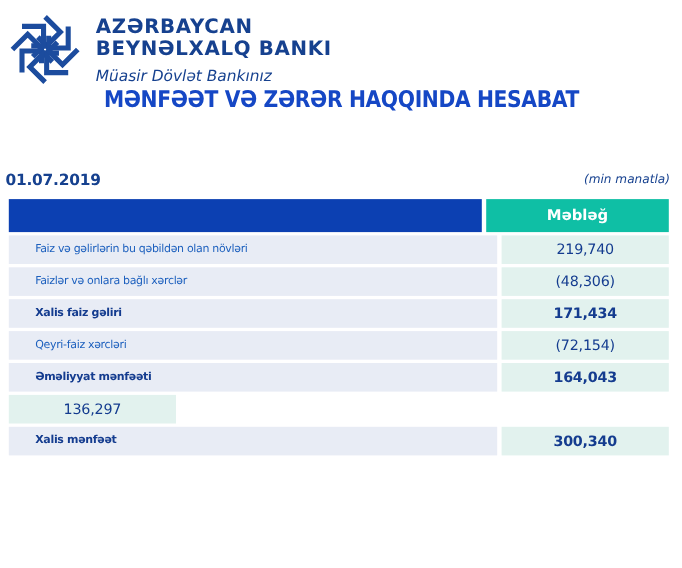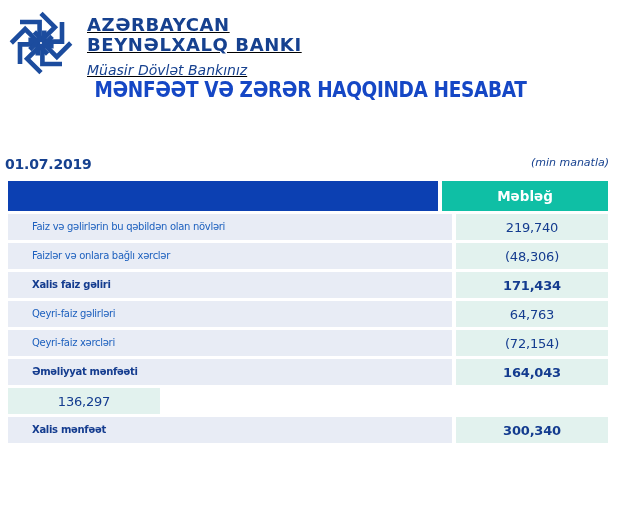--- a/index.html
+++ b/index.html
@@ -8,24 +8,23 @@
     width: 620px; height: 516px;
     overflow: hidden;
     font-family: "DejaVu Sans", "Liberation Sans", sans-serif;
     position: relative;
   }
   .page { width: 620px; height: 516px; }
 
   
   .page-header {
     display: flex;
-    align-items: center;
+    align-items: flex-end;
     gap: 13px;
     padding: 8px 0 0 8px;
-    text-decoration: underline;
   }
   .logo-mark { width: 66px; height: 66px; flex: 0 0 auto; }
   .brand-text { padding-top: 7px; }
   .brand-line {
     font-weight: bold;
     font-size: 18px;
     line-height: 20px;
     letter-spacing: 0.6px;
     color: var(--brand-navy);
   }
@@ -167,24 +166,20 @@
   <div class="t-row row">
     <div class="label">Faizlər və onlara bağlı xərclər</div>
     <div class="value">(48,306)</div>
   </div>
 
   <div class="t-row row bold">
     <div class="label">Xalis faiz gəliri</div>
     <div class="value">171,434</div>
   </div>
 
-  <div class="t-row row">
-    <div class="label">Qeyri-faiz gəlirləri</div>
-    <div class="value">64,763</div>
-  </div>
 
   <div class="t-row row">
     <div class="label">Qeyri-faiz xərcləri</div>
     <div class="value">(72,154)</div>
   </div>
 
   <div class="t-row row bold">
     <div class="label">Əməliyyat mənfəəti</div>
     <div class="value">164,043</div>
   </div>

